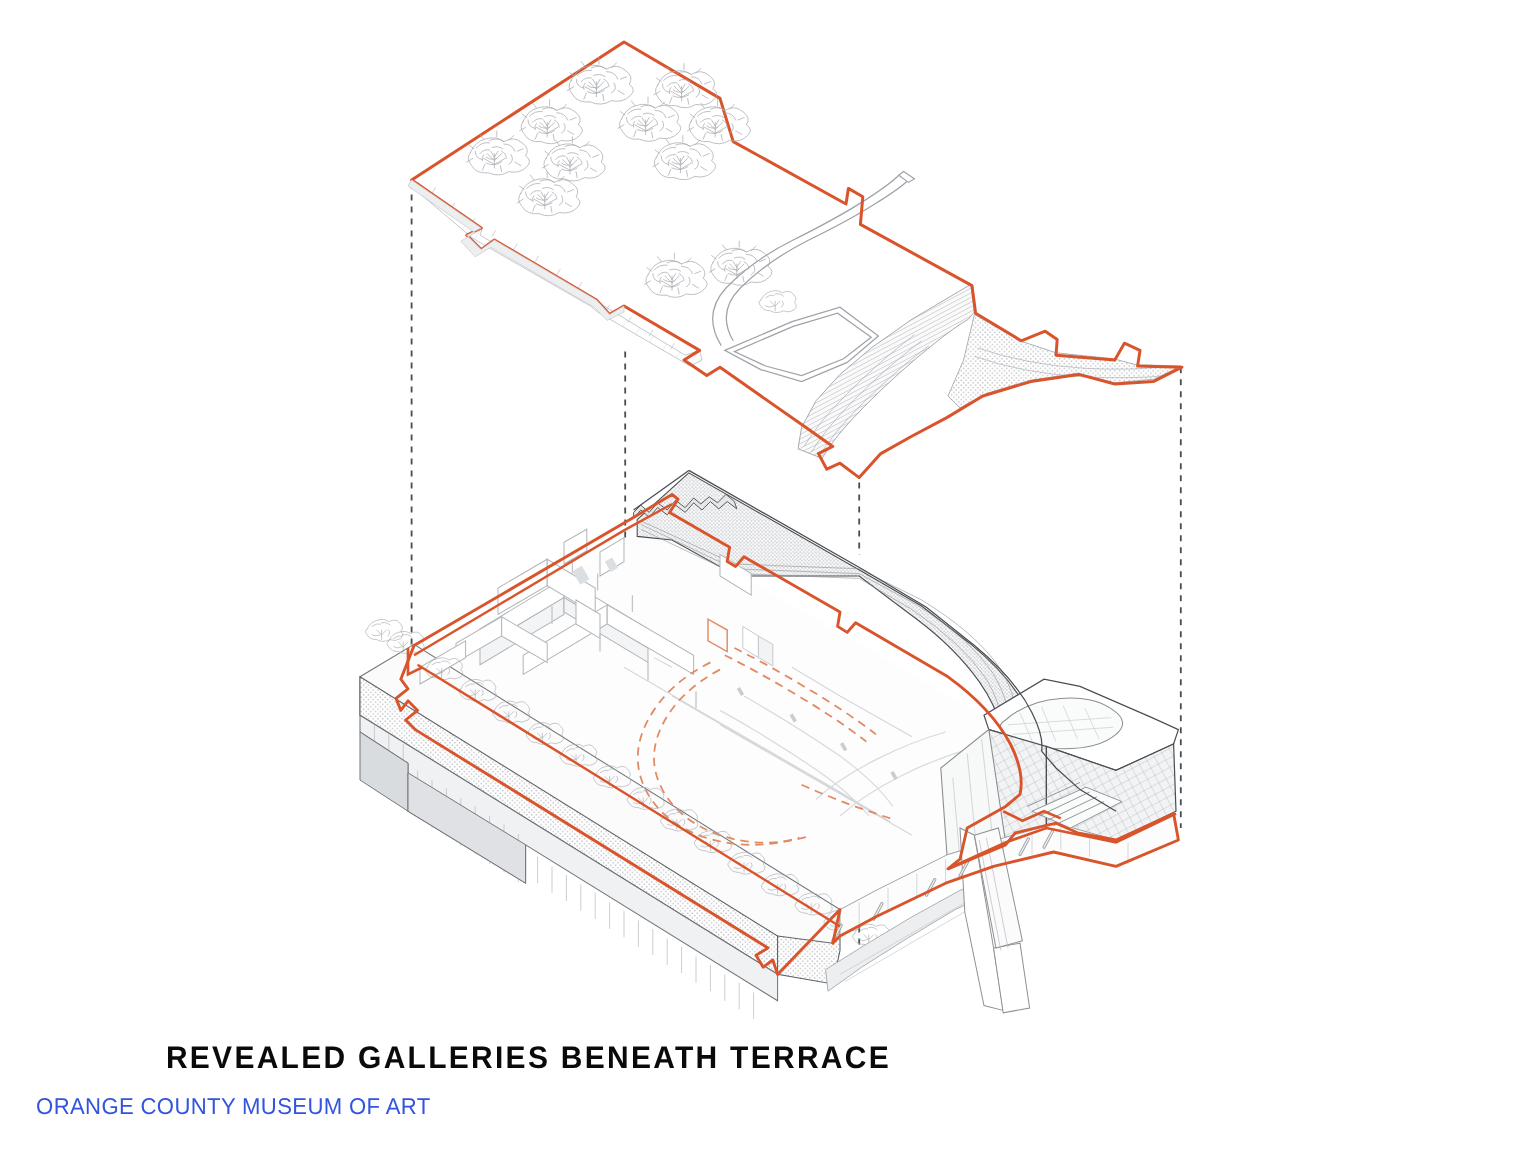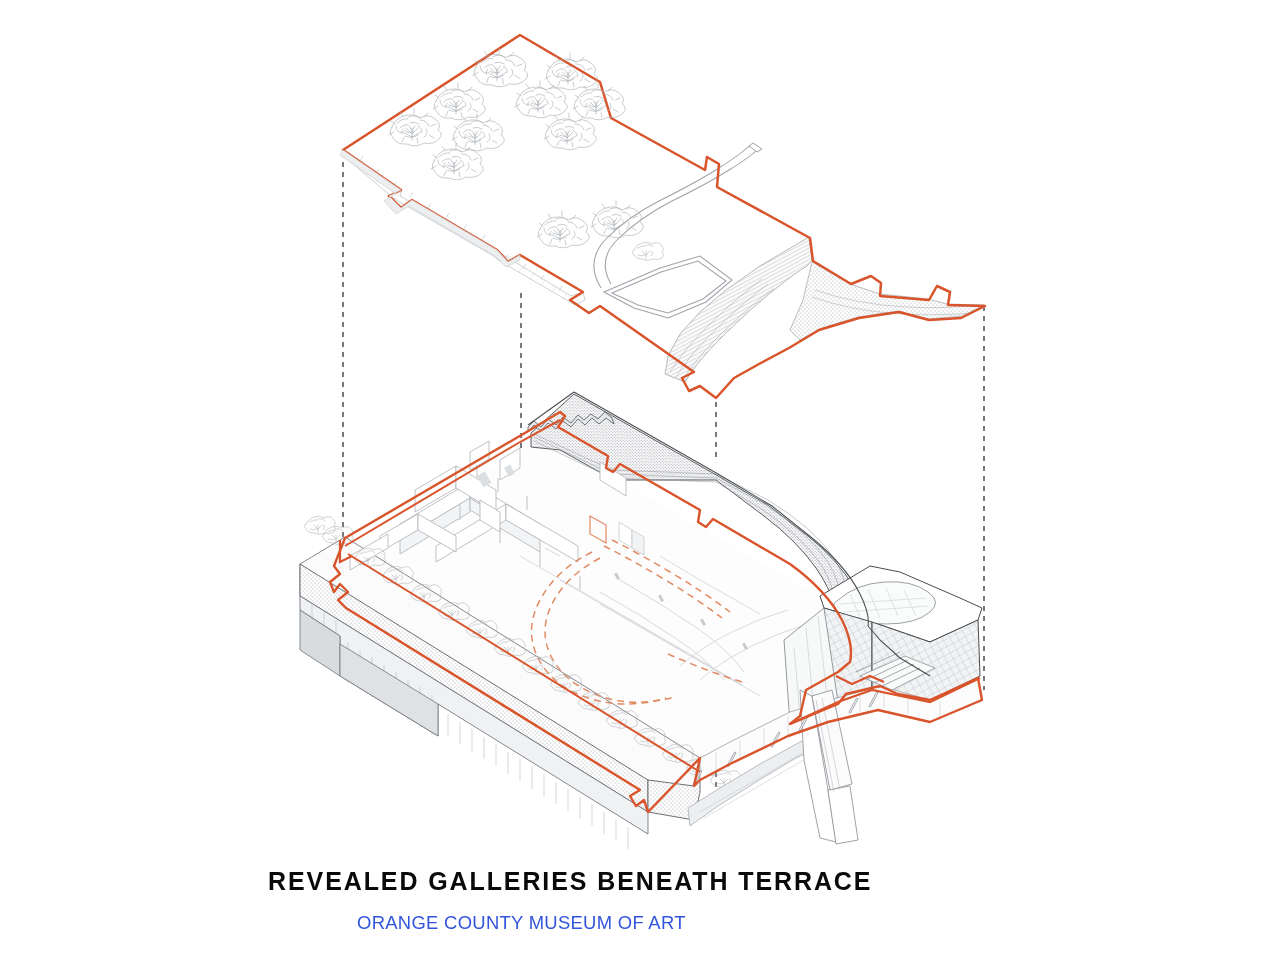--- a/index.html
+++ b/index.html
@@ -19,21 +19,20 @@
   #axo {
     position: absolute; left: 0; top: 0;
     width: 1280px; height: 960px;
     display: block;
   }
   .caption-block {
     position: absolute;
     left: 0; top: 866px;
     width: 1044px;
     user-select: none;
-    text-align: center;
   }
   .diagram-title {
     margin: 0;
     padding-left: 144px;
     font-family: "Liberation Sans", sans-serif;
     font-size: 26px;
     font-weight: 700;
     letter-spacing: 2.0px;
     color: #0a0a0a;
     line-height: 30px;

